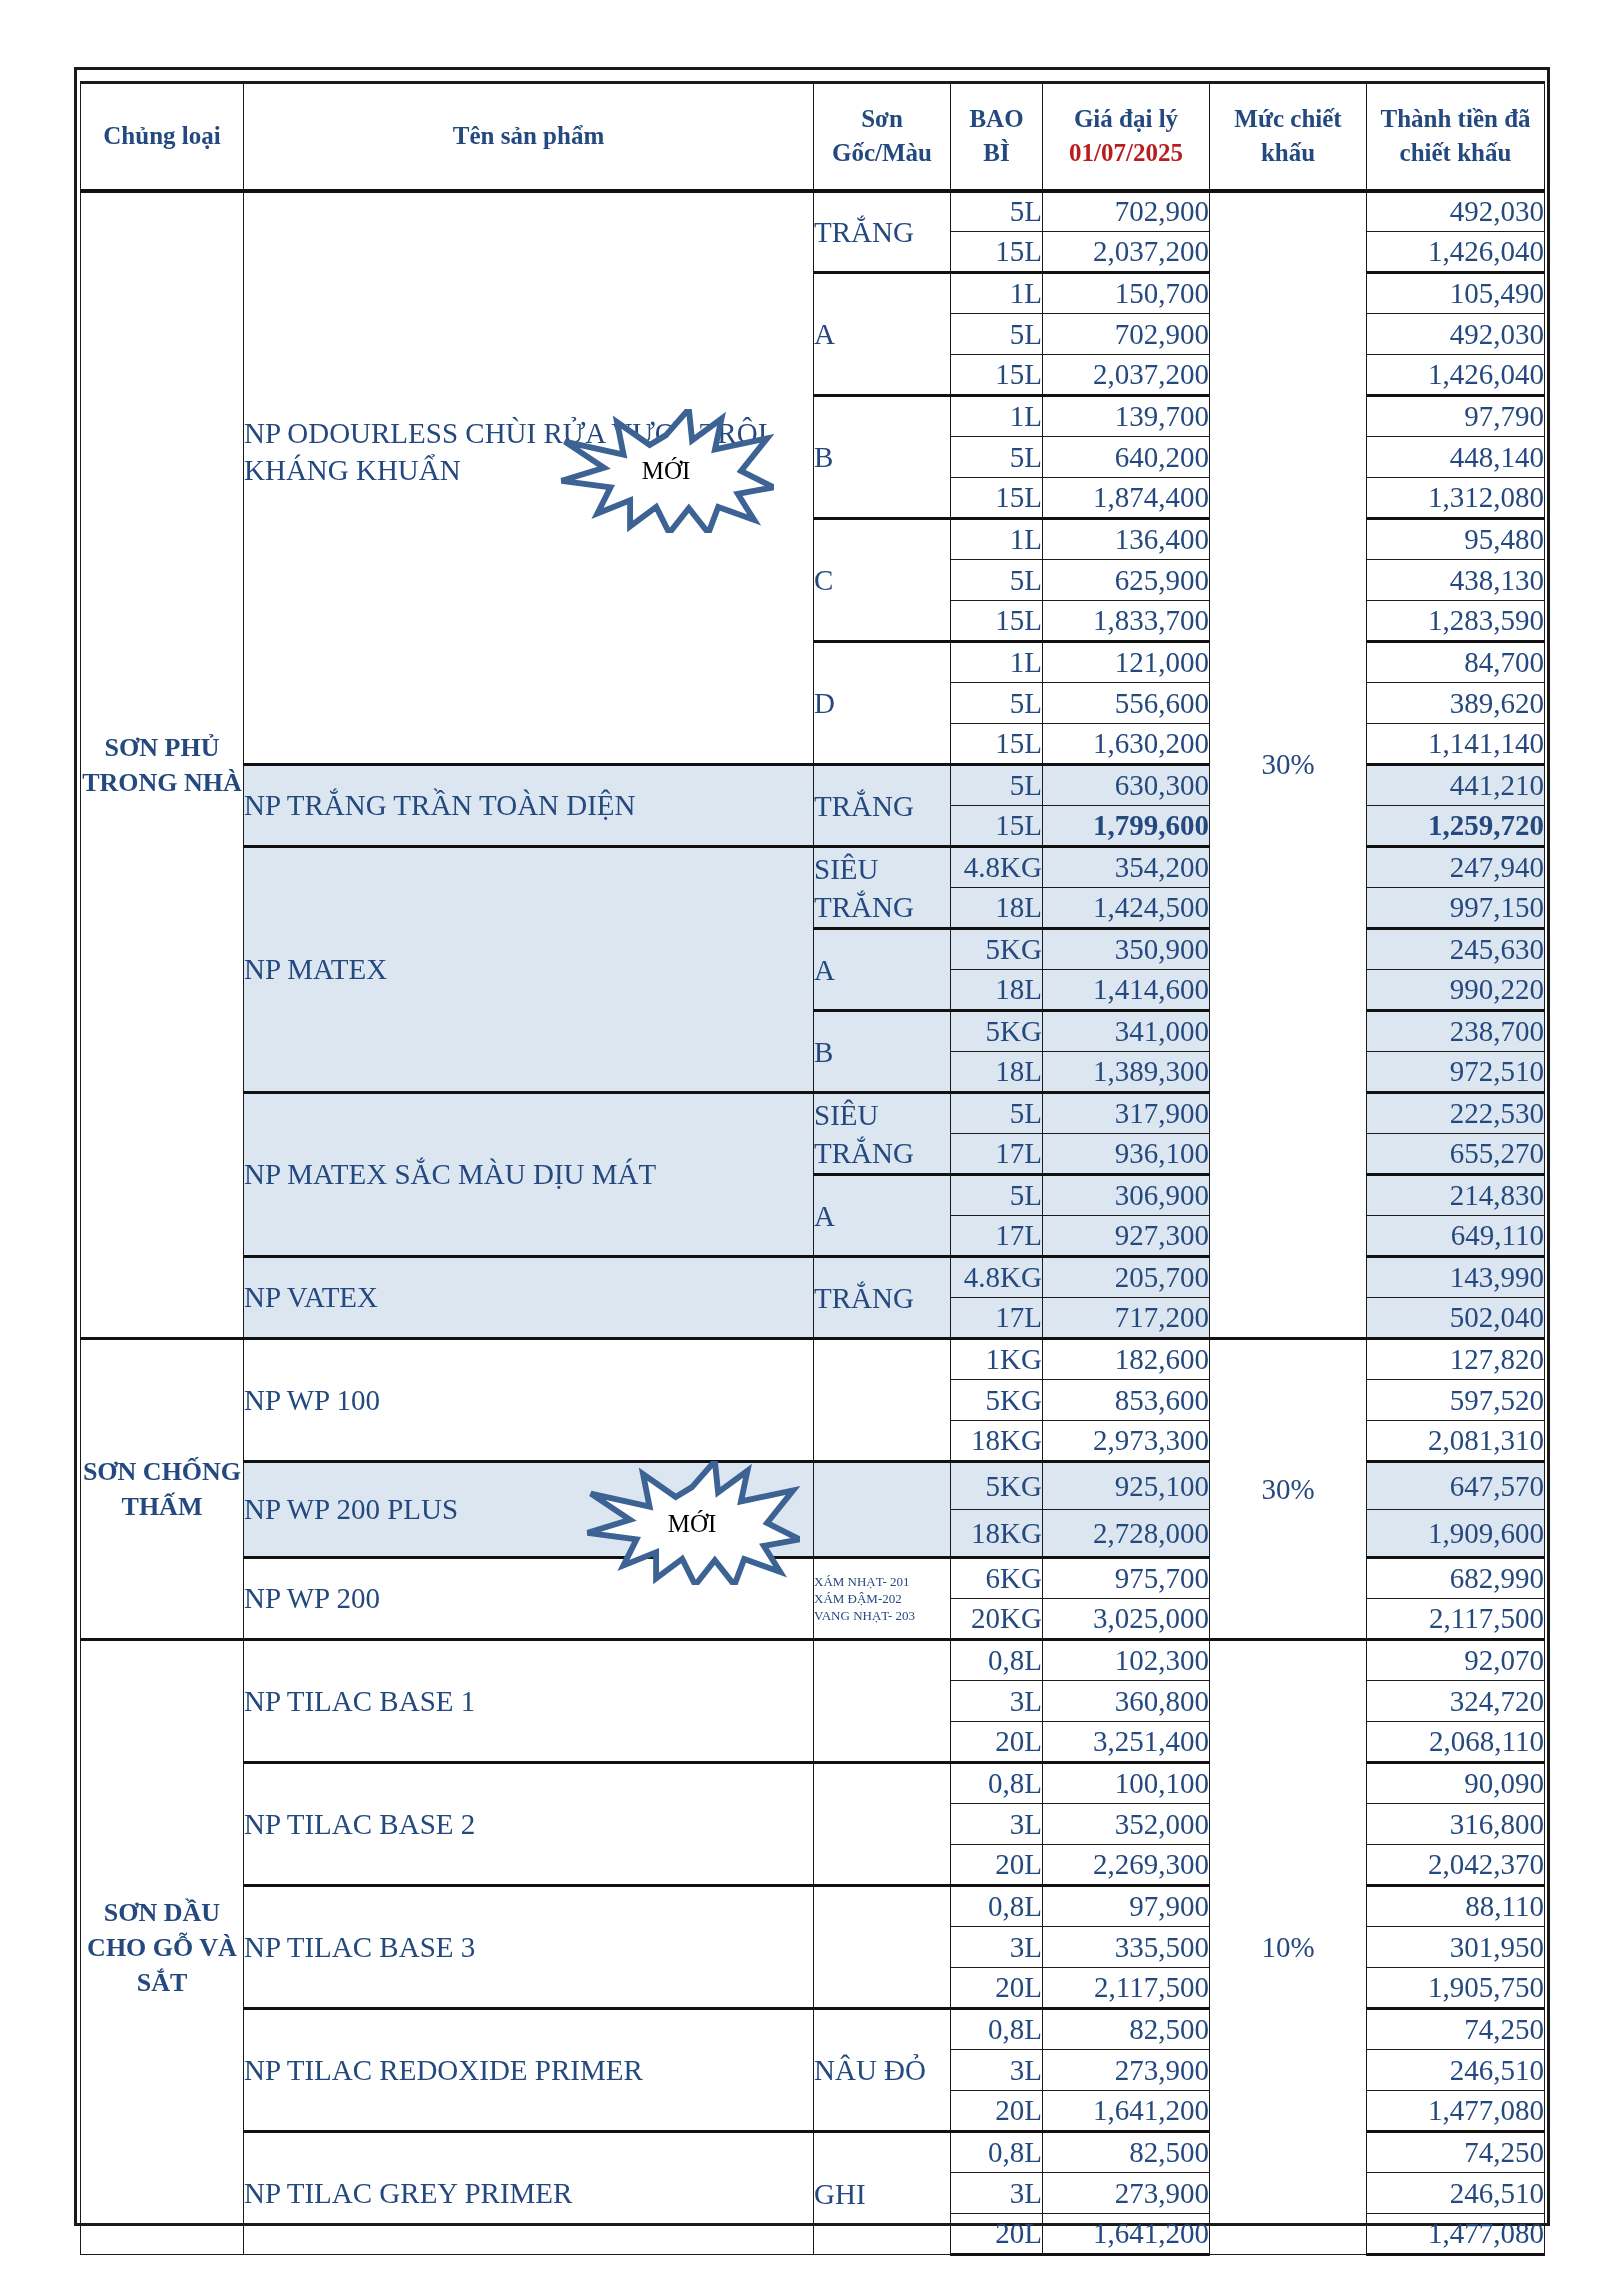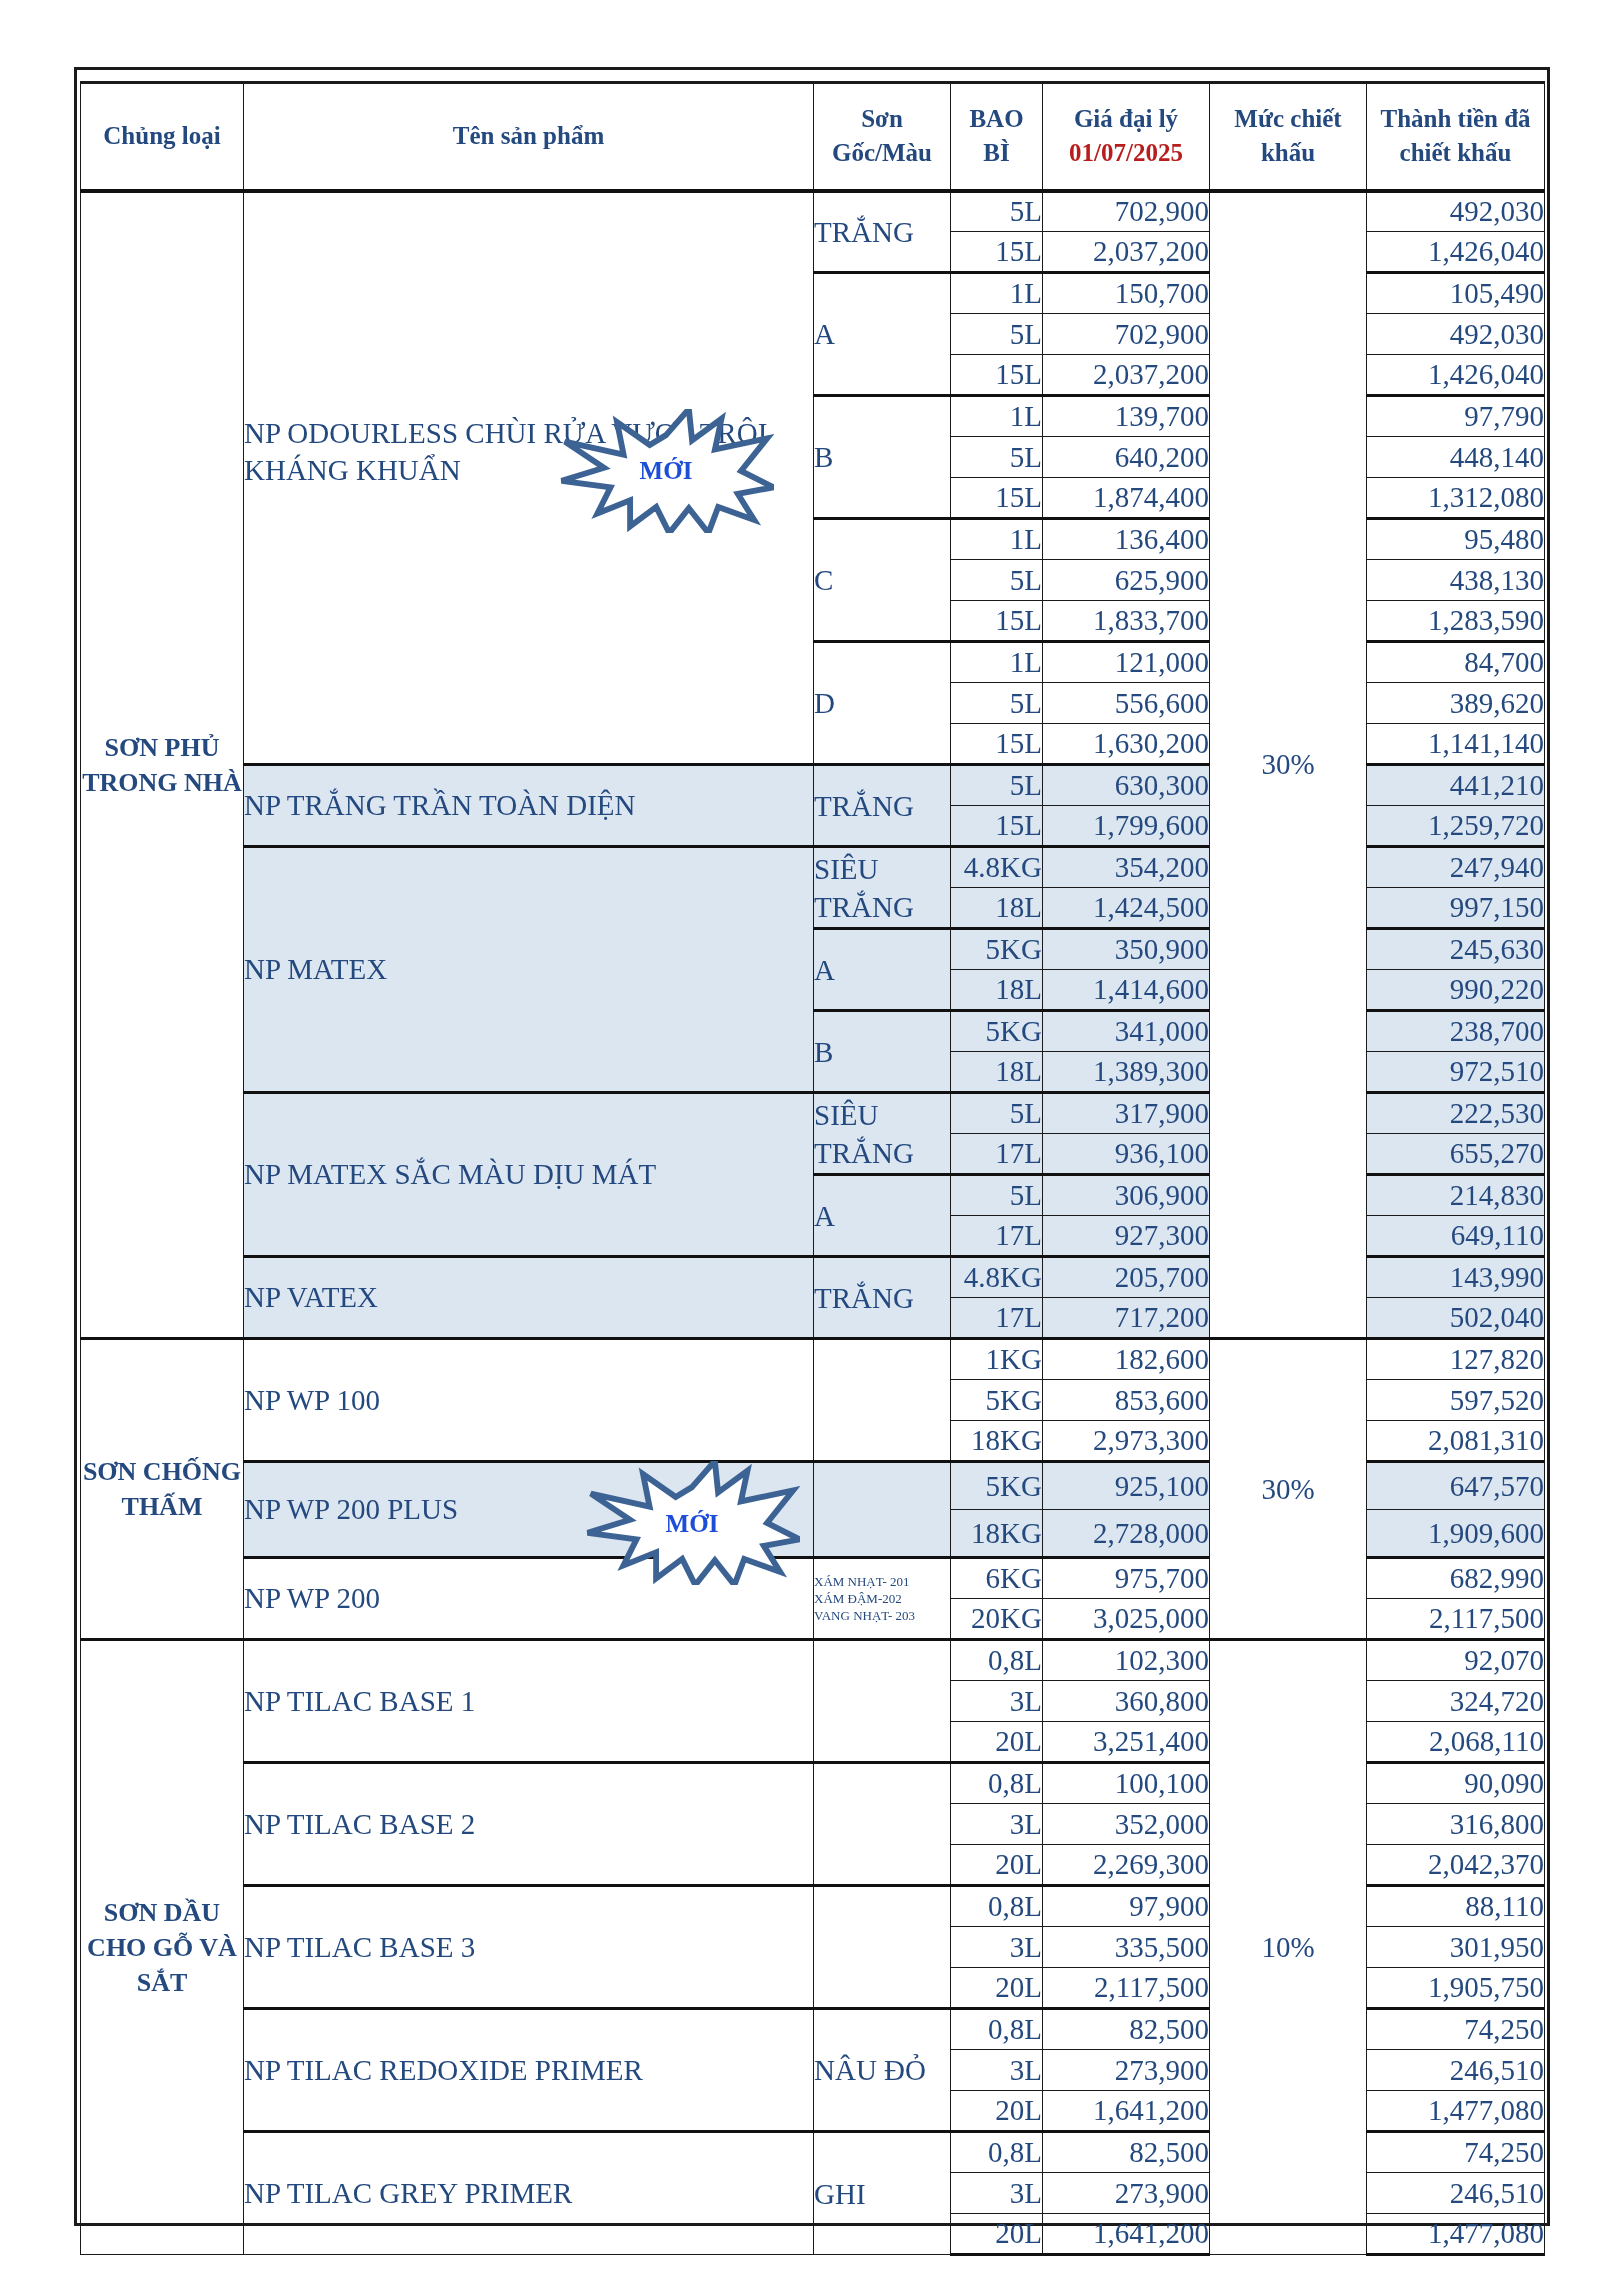--- a/index.html
+++ b/index.html
@@ -27,31 +27,31 @@
   td.name { text-align:left; padding-left:6.5px; position:relative; white-space:normal; line-height:37px; }
   td.name .txt { display:block; }
   td.color { text-align:left; line-height:38px; white-space:normal; }
   td.color.small { font-size:13px; line-height:17px; }
   td.pack { text-align:right; }
   td.num { text-align:right; padding-right:3.9px; }
   td.disc { text-align:center; font-size:29px;margin-top:14px; }
   .blue { background:#dce6f1; }
   .thickT { border-top:3.3px solid #111 !important; }
   .thin { border-top:1px solid #1a1a1a !important; }
-  .noT { border-top:none !important; }
+  .noT { border-top:none !important;font-weight:bold; }
   .tall { height:48px; }
   .badge {
     position:absolute; width:216px; height:124px;
   }
   .badge svg { position:absolute; left:0; top:0; }
   .badge .lbl {
     position:absolute; left:0; top:0; width:100%; height:100%;
     display:flex; align-items:center; justify-content:center;
-    font-family:"Liberation Serif","DejaVu Serif",serif; font-weight:bold;
-    font-size:25px; color:#1d4ed8;
+    font-family:"Liberation Serif","DejaVu Serif",serif; font-weight:normal;
+    font-size:25px; color:#000000;
   }
 </style>
 </head>
 <body>
 
 <div class="outer"></div>
 
 <table class="price">
   <colgroup>
     <col style="width:163px">

